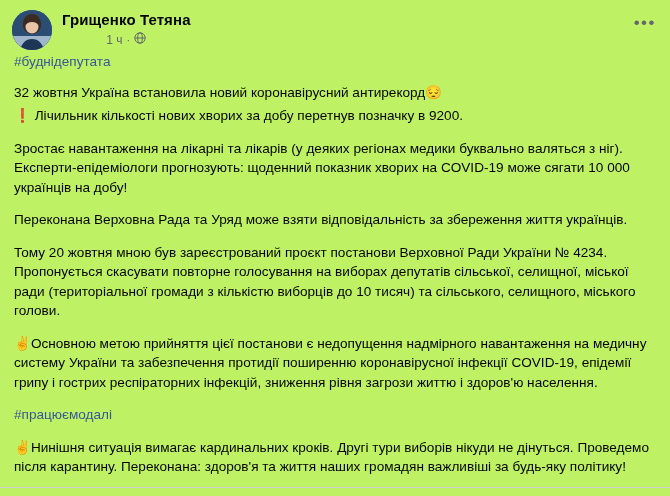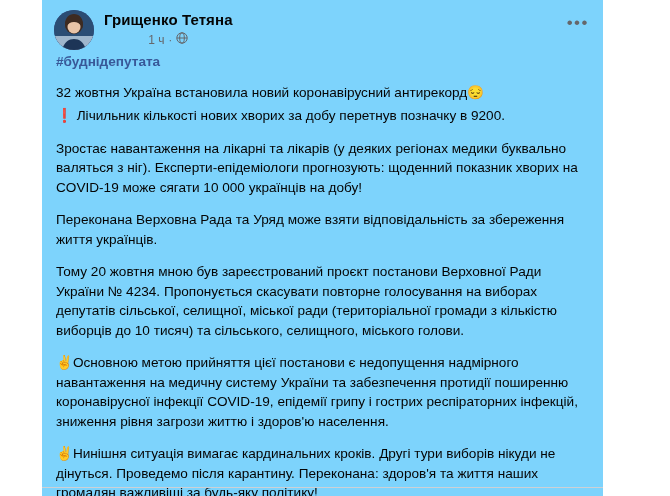--- a/index.html
+++ b/index.html
@@ -8,26 +8,25 @@
   }
   body {
     width: 670px;
     height: 496px;
     background: #ffffff;
     font-family: "Liberation Sans", sans-serif;
     -webkit-font-smoothing: antialiased;
   }
   .post {
     position: relative;
-    width: 561px;
+    width: 670px;
     height: 496px;
-    background: #7dd3fc;
+    background: #bef264;
     box-sizing: border-box;
     overflow: hidden;
-    margin-left: 42px;
   }
   
   .post-header {
     display: flex;
     align-items: flex-start;
     padding: 10px 12px 0 12px;
     height: 52px;
     box-sizing: border-box;
   }
   .avatar {
@@ -85,21 +84,20 @@
     color: #050505;
     font-size: 13.6px;
     line-height: 19.5px;
   }
   .para {
     margin: 0 0 13px 0;
     word-wrap: break-word;
   }
   .hashtag {
     color: #385898;
-    font-weight: bold;
   }
   .first-line { margin-bottom: 11px; }
   .divider {
     position: absolute;
     left: 0;
     right: 0;
     bottom: 8px;
     height: 1px;
     background: #ced0d4;
   }
@@ -140,20 +138,20 @@
   <div class="post-body">
     <div class="para first-line">
       <span class="hashtag">#буднідепутата</span>
     </div>
     <div class="para">32 жовтня Україна встановила новий коронавірусний антирекорд😔</div>
     <div class="para" style="margin-top:-9px;">❗ Лічильник кількості нових хворих за добу перетнув позначку в 9200.</div>
     <div class="para">Зростає навантаження на лікарні та лікарів (у деяких регіонах медики буквально валяться з ніг).  Експерти-епідеміологи прогнозують: щоденний показник хворих на COVID-19 може сягати 10 000 українців на добу!</div>
     <div class="para">Переконана Верховна Рада та Уряд може взяти відповідальність за збереження життя українців.</div>
     <div class="para">Тому 20 жовтня мною був зареєстрований проєкт постанови Верховної Ради України  № 4234. Пропонується  скасувати повторне голосування на виборах  депутатів сільської, селищної, міської ради (територіальної громади з кількістю виборців до 10 тисяч) та сільського, селищного, міського голови.</div>
     <div class="para">✌Основною метою прийняття цієї постанови є недопущення надмірного навантаження на медичну  систему України та забезпечення протидії поширенню коронавірусної інфекції COVID-19, епідемії грипу і гострих респіраторних інфекцій, зниження рівня загрози життю і здоров'ю населення.</div>
-    <div class="para">✌Нинішня ситуація вимагає кардинальних кроків. Другі тури виборів нікуди не дінуться. Проведемо після карантину. Переконана: здоров'я та життя наших громадян важливіші за будь-яку політику!</div>
     <div class="para">
       <span class="hashtag">#працюємодалі</span>
     </div>
+    <div class="para">✌Нинішня ситуація вимагає кардинальних кроків. Другі тури виборів нікуди не дінуться. Проведемо після карантину. Переконана: здоров'я та життя наших громадян важливіші за будь-яку політику!</div>
   </div>
 
   <div class="divider"></div>
 </div>
 
 </body></html>

